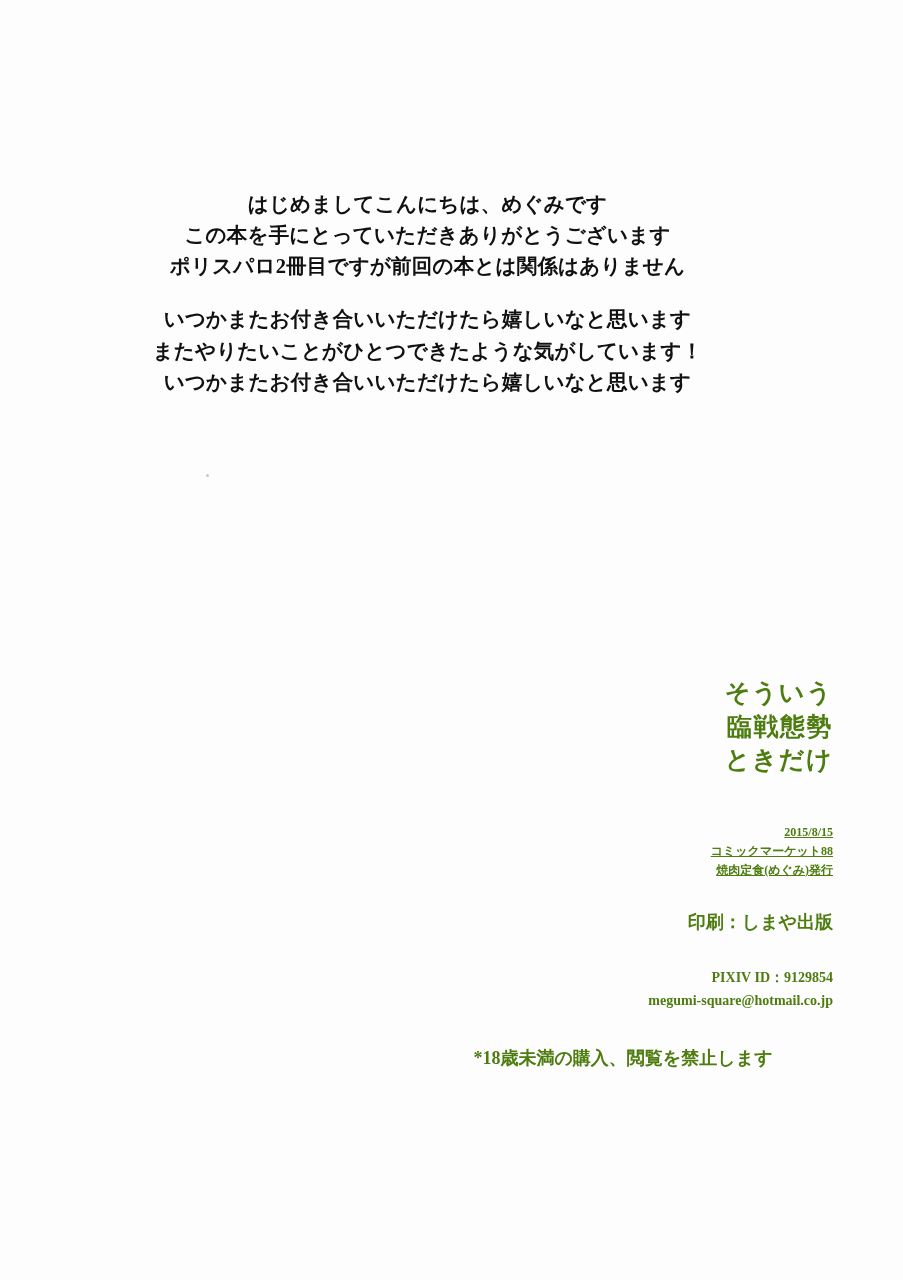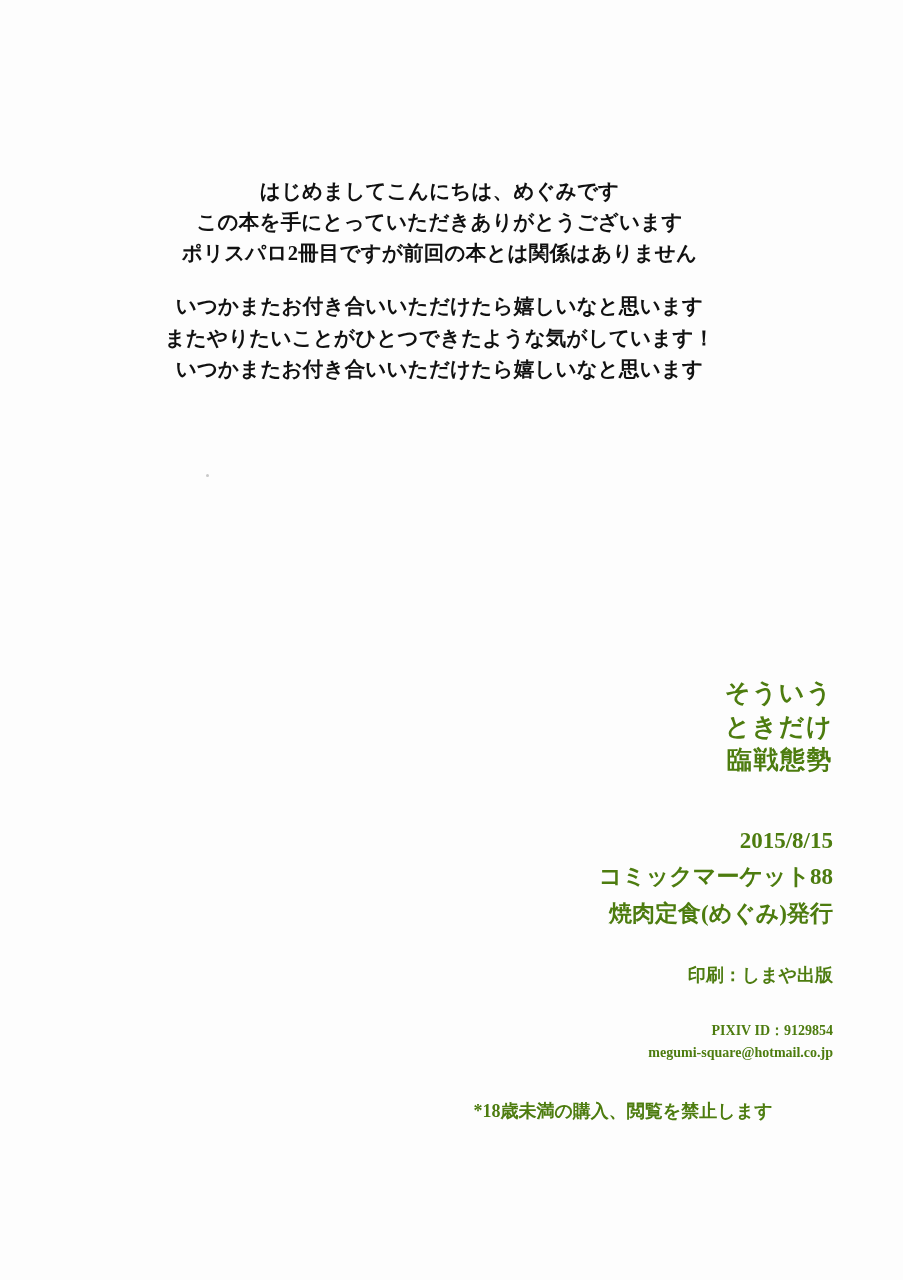--- a/index.html
+++ b/index.html
@@ -20,30 +20,29 @@
     position: absolute;
     inset: 0;
     width: 903px;
     height: 1280px;
     background: #fdfdfd;
   }
 
   
   .afterword {
     position: absolute;
-    top: 176px;
+    top: 189px;
     left: 0;
     width: 855px;
     text-align: center;
     font-weight: bold;
     font-size: 20.5px;
     line-height: 1.52;
     letter-spacing: 0.2px;
     color: #111;
-    padding-left: 12px;
   }
   .afterword .para {
     margin: 0;
   }
   .afterword .para + .para {
     margin-top: 22px;
   }
   .afterword .line {
     display: block;
     white-space: nowrap;
@@ -66,22 +65,23 @@
     letter-spacing: 1.5px;
   }
   .book-title .line {
     display: block;
     white-space: nowrap;
   }
 
   .pub-group {
     margin-top: 46px;
     font-weight: bold;
-    font-size: 23px;
+    font-size: 12px;
     line-height: 1.6;
+    text-decoration: underline;
   }
   .pub-group .line {
     display: block;
     white-space: nowrap;
   }
 
   .print-group {
     margin-top: 28px;
     font-weight: bold;
     font-size: 18px;
@@ -136,22 +136,22 @@
       <span class="line">いつかまたお付き合いいただけたら嬉しいなと思います</span>
       <span class="line">またやりたいことがひとつできたような気がしています！</span>
       <span class="line">いつかまたお付き合いいただけたら嬉しいなと思います</span>
     </div>
   </div>
 
   <div class="colophon">
 
     <div class="book-title">
       <span class="line">そういう</span>
+      <span class="line">臨戦態勢</span>
       <span class="line">ときだけ</span>
-      <span class="line">臨戦態勢</span>
     </div>
 
     <div class="pub-group">
       <span class="line">2015/8/15</span>
       <span class="line">コミックマーケット88</span>
       <span class="line">焼肉定食(めぐみ)発行</span>
     </div>
 
     <div class="print-group">
       <span class="line">印刷：しまや出版</span>

